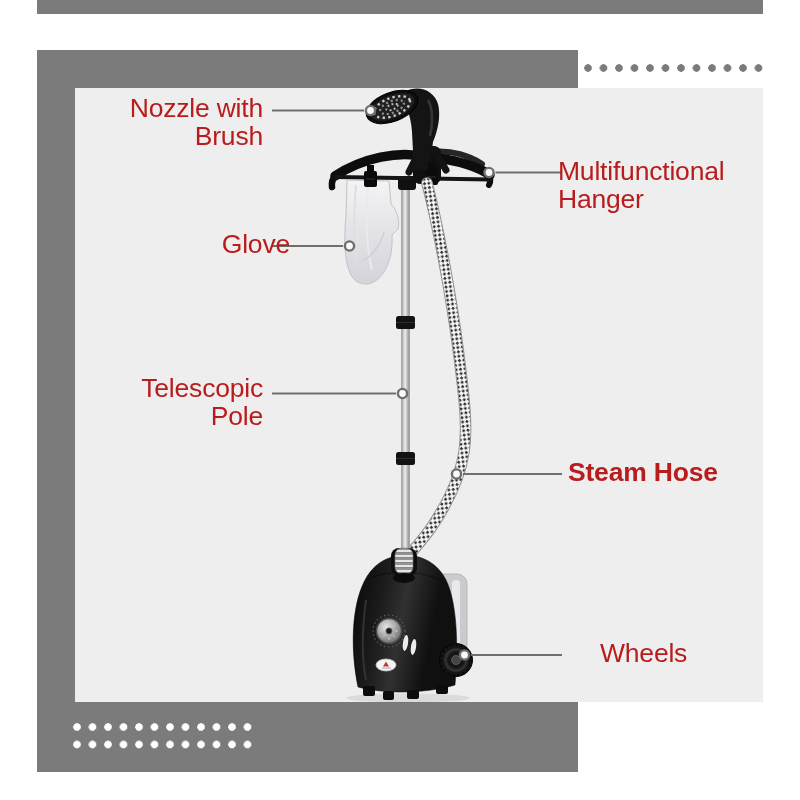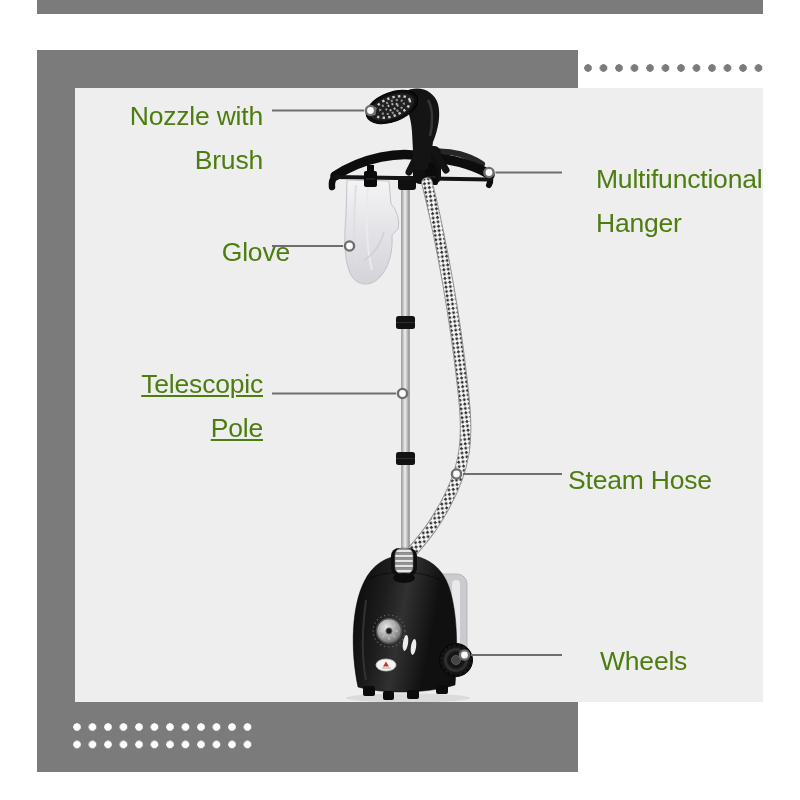--- a/index.html
+++ b/index.html
@@ -19,29 +19,29 @@
     background-image:radial-gradient(circle at 4px 5px,#7b7b7b 3.5px,rgba(0,0,0,0) 4px);
     background-size:15.5px 10px;background-repeat:repeat-x;
   }
   #dots-bottom-left{
     left:73px;top:722px;width:181px;height:27px;
     background-image:radial-gradient(circle at 4px 5px,#ffffff 3.5px,rgba(0,0,0,0) 4px);
     background-size:15.5px 17.5px;background-repeat:repeat;
   }
   
   .part-label{
-    position:absolute;color:#4d7c0f;font-size:26.5px;line-height:44px;
+    position:absolute;color:#b91c1c;font-size:26.5px;line-height:28px;
     letter-spacing:-0.2px;z-index:5;
   }
   .lab-right{text-align:right;}
   #label-nozzle{right:537px;top:94px;width:162px;}
-  #label-hanger{left:596px;top:157px;width:205px;}
+  #label-hanger{left:558px;top:157px;width:205px;}
   #label-glove{right:510px;top:230px;width:162px;}
-  #label-pole{right:537px;top:362px;width:162px;text-decoration:underline;}
-  #label-hose{left:568px;top:458px;width:220px;}
+  #label-pole{right:537px;top:374px;width:162px;}
+  #label-hose{left:568px;top:458px;width:220px;font-weight:bold;}
   #label-wheels{left:600px;top:639px;width:180px;}
   #steamer-svg{left:0;top:0;width:800px;height:800px;z-index:2;pointer-events:none;}
 </style>
 </head>
 <body>
 
 <div class="abs" id="top-bar"></div>
 <div class="abs" id="accent-square"></div>
 <div class="abs" id="content-panel"></div>
 <div class="abs" id="dots-top-right"></div>

